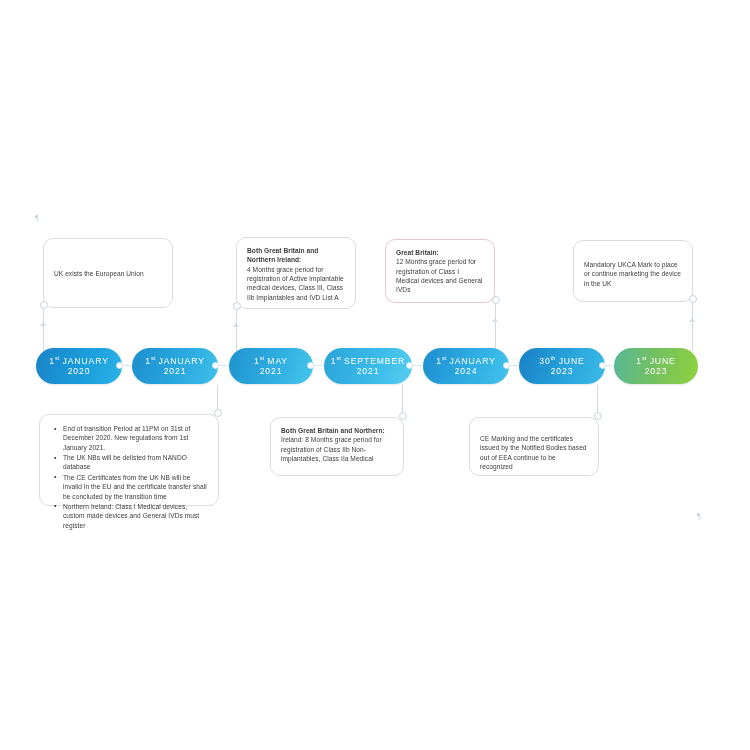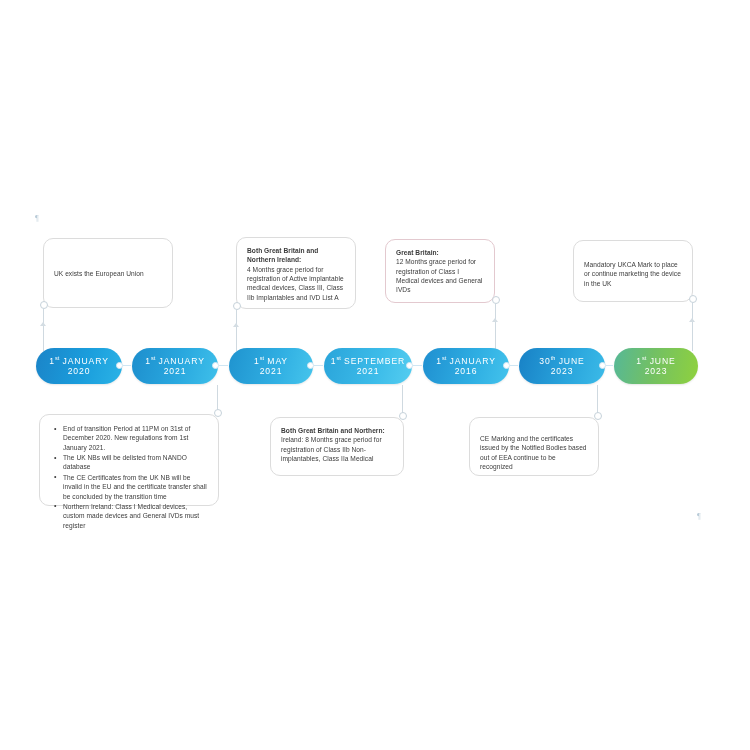--- a/index.html
+++ b/index.html
@@ -191,21 +191,21 @@
     <span class="l2">2021</span>
   </div>
 
   <div class="pill blue-d" style="left:324px; top:348px; width:88px;">
     <span class="l1"><span>1</span><sup>st</sup><span> SEPTEMBER</span></span>
     <span class="l2">2021</span>
   </div>
 
   <div class="pill blue-e" style="left:423px; top:348px; width:86px;">
     <span class="l1"><span>1</span><sup>st</sup><span> JANUARY</span></span>
-    <span class="l2">2016</span>
+    <span class="l2">2024</span>
   </div>
 
   <div class="pill blue-f" style="left:519px; top:348px; width:86px;">
     <span class="l1"><span>30</span><sup>th</sup><span> JUNE</span></span>
     <span class="l2">2023</span>
   </div>
 
   <div class="pill green" style="left:614px; top:348px; width:84px;">
     <span class="l1"><span>1</span><sup>st</sup><span> JUNE</span></span>
     <span class="l2">2023</span>

